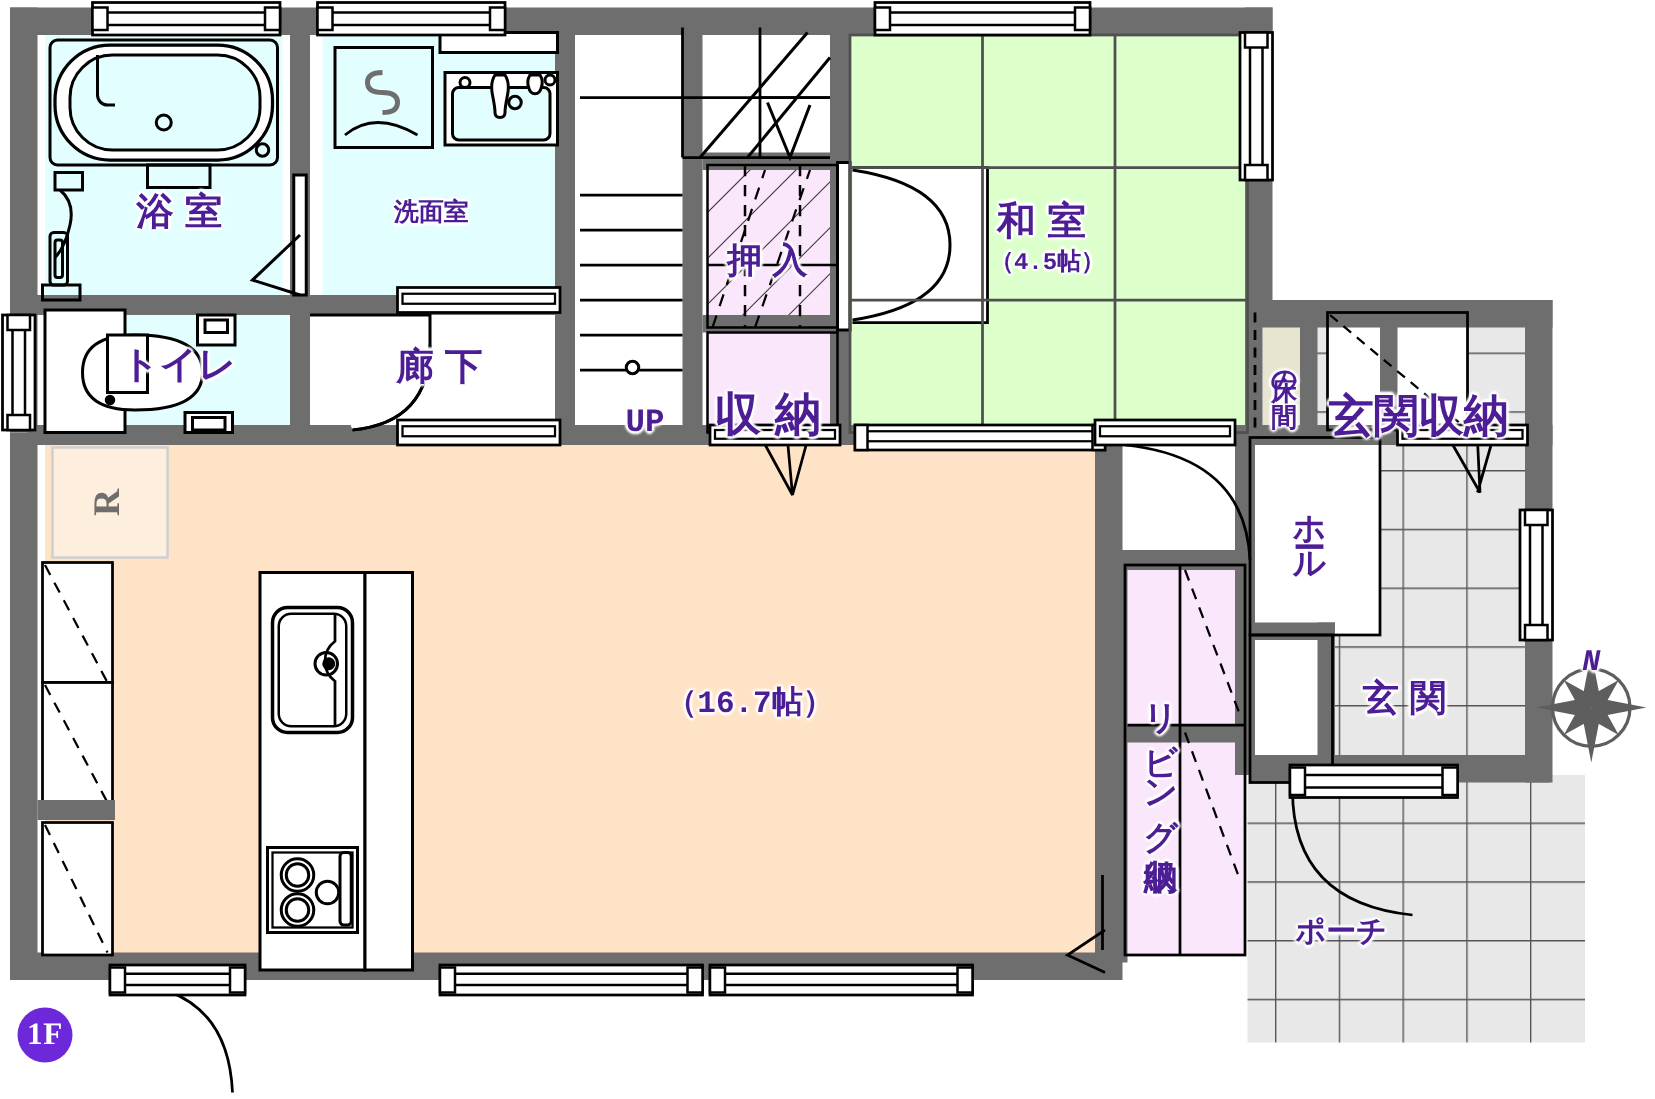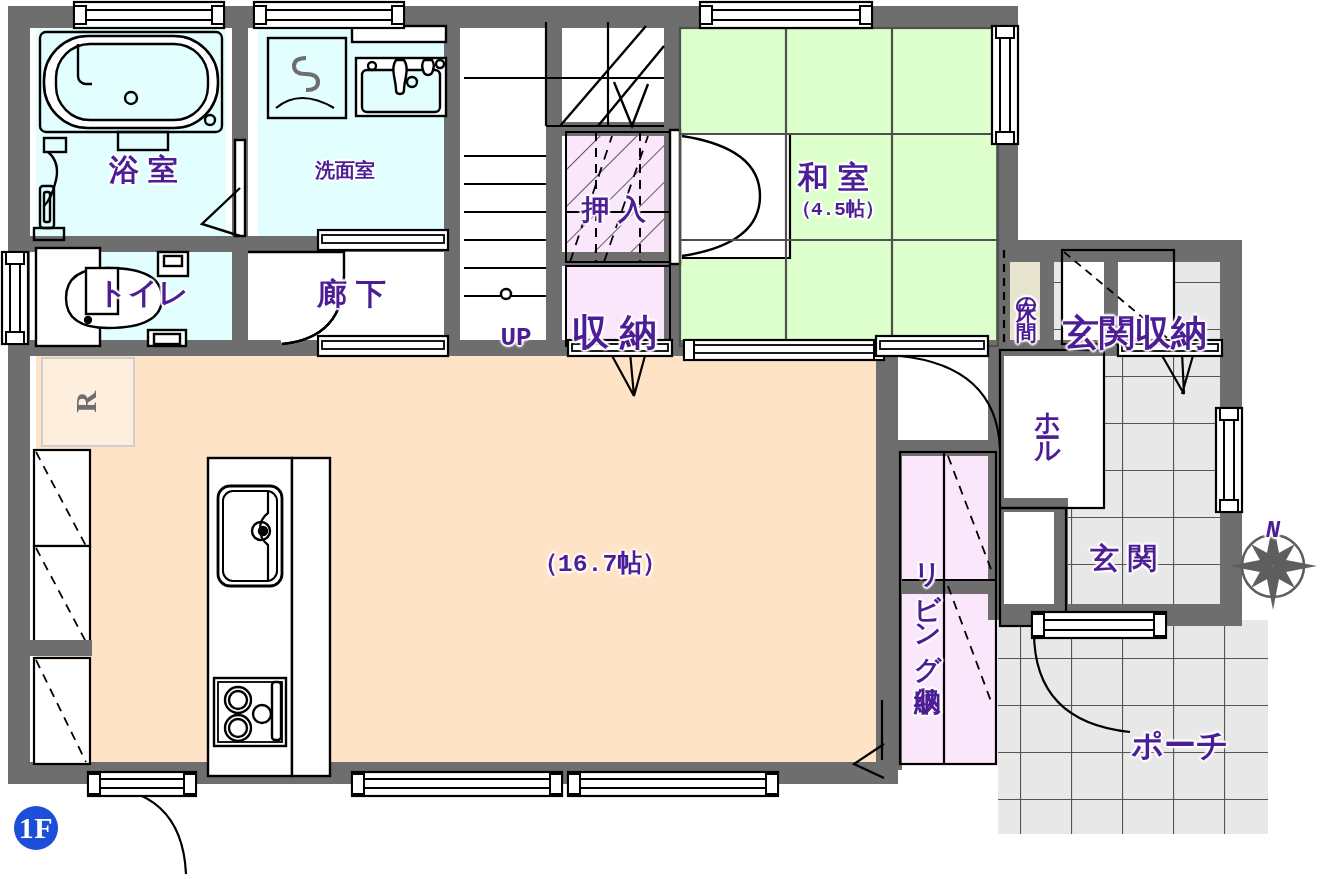--- a/index.html
+++ b/index.html
@@ -9,22 +9,22 @@
   .lbl{position:absolute;transform:translate(-50%,-50%);white-space:nowrap;
        color:#4c1d95;font-family:Liberation Mono, monospace;font-weight:bold;
        text-align:center;pointer-events:none;line-height:1.08;
        text-shadow:
          2px 0 2px #fff,-2px 0 2px #fff,0 2px 2px #fff,0 -2px 2px #fff,
          1px 1px 2px #fff,-1px -1px 2px #fff,1px -1px 2px #fff,-1px 1px 2px #fff;}
   .lbl .sub{display:block;font-size:.62em;font-weight:bold;margin-top:4px;}
   .vert{writing-mode:vertical-rl;text-orientation:upright;}
   .sp{letter-spacing:.30em;}
   .floor-badge{position:absolute;width:44px;height:44px;border-radius:50%;
-      background:#1d4ed8;color:#fff;display:flex;align-items:center;justify-content:center;
-      font-family:"Liberation Serif",serif;font-weight:bold;font-size:30px;letter-spacing:.5px;}
+      background:#6d28d9;color:#fff;display:flex;align-items:center;justify-content:center;
+      font-family:"Liberation Serif",serif;font-weight:bold;font-size:25px;letter-spacing:.5px;}
 </style>
 </head>
 <body>
 
 <div id="stage">
 
   <svg id="plan" viewBox="0 0 1324 879">
     <defs>
       <pattern id="tile" width="51" height="47" patternUnits="userSpaceOnUse">
         <rect width="51" height="47" fill="#e8e8e8"></rect>
@@ -396,21 +396,21 @@
       <div class="lbl" style="left: 345px; top: 172px; font-size: 20px;"><span>洗面室</span></div>
       <div class="lbl" style="left: 143px; top: 295px; font-size: 30px;"><span>トイレ</span></div>
       <div class="lbl" style="left: 356px; top: 296px; font-size: 30px;"><span class="sp">廊下</span></div>
       <div class="lbl" style="left: 618px; top: 212px; font-size: 28px;"><span class="sp">押入</span></div>
       <div class="lbl" style="left: 620px; top: 336px; font-size: 37px;"><span class="sp">収納</span></div>
       <div class="lbl" style="left: 838px; top: 192px; font-size: 31px;"><span class="sp">和室</span><span class="sub">（4.5帖）</span></div>
       <div class="lbl vert" style="left: 1024px; top: 295px; font-size: 21px;"><span>床の間</span></div>
       <div class="lbl" style="left: 1135px; top: 294px; font-size: 36px; margin-top: 42px;"><span>玄関収納</span></div>
       <div class="lbl vert" style="left: 1046px; top: 424px; font-size: 26px;"><span>ホール</span></div>
       <div class="lbl" style="left: 1128px; top: 561px; font-size: 29px;"><span class="sp">玄関</span></div>
-      <div class="lbl" style="left: 1180px; top: 748px; font-size: 32px;"><span>ポーチ</span></div>
+      <div class="lbl" style="left: 1073px; top: 748px; font-size: 24px;"><span>ポーチ</span></div>
       <div class="lbl" style="left: 600px; top: 562px; font-size: 40px;"><span class="sub">（16.7帖）</span></div>
       <div class="lbl vert" style="left: 925px; top: 605px; font-size: 27px;"><span>リビング収納</span></div>
     </div>
 
   <div class="lbl" style="left:1273px;top:531px;font-style:italic;font-size:24px;">N</div>
 
   <div class="lbl" style="left:516px;top:310px;font-size:26px;margin-top:28px;">UP</div>
 
   <div style="position:absolute;left:75px;top:385px;transform:rotate(-90deg);
               font-family:'Liberation Serif',serif;font-weight:bold;font-size:30px;color:#6e6e6e;">R</div>

